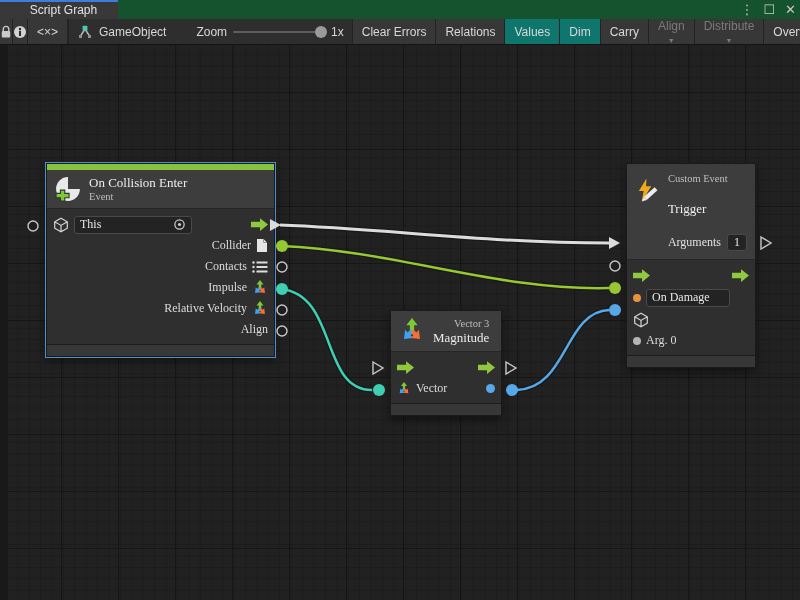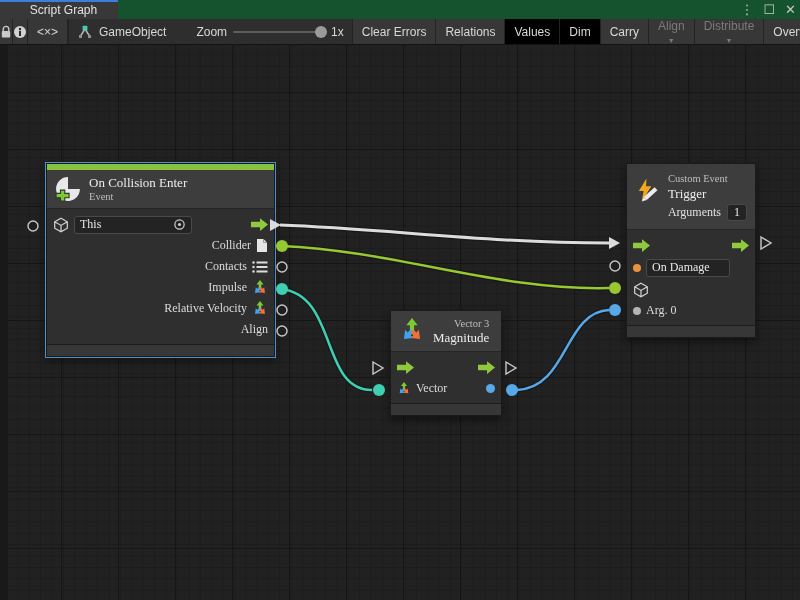--- a/index.html
+++ b/index.html
@@ -15,21 +15,21 @@
   .winbtns { position:absolute; right:4px; top:0; height:19px; display:flex; align-items:center; gap:10px;
     color:#C8C8C8; font-size:13px; }
   .winbtns span { cursor:default; }
 
   
   .toolbar { position:absolute; left:0; top:19px; width:800px; height:26px; background:#2E2E2E;
     border-bottom:1px solid #141414; display:flex; align-items:stretch; color:#D8D8D8; font-size:12px; }
   .tbtn { background:#373737; border-right:1px solid #232323; display:flex; align-items:center;
     justify-content:center; padding:0 9px; white-space:nowrap; gap:4px; }
   .tbtn.icon { width:29px; padding:0; }
-  .tbtn.pressed { background:#000000; }
+  .tbtn.pressed { background:#0f766e; }
   .tbtn.disabled { color:#7A7A7A;flex-direction:column; }
   .tb-gap { background:#2E2E2E; border-right:1px solid #232323; }
   .tb-flex { flex:0 0 auto; display:flex; align-items:center; gap:6px; padding:0 8px; }
   .zoom-track { position:relative; width:92px; height:2px; background:#5E5E5E; border-radius:1px; }
   .zoom-handle { position:absolute; right:-2px; top:-5px; width:12px; height:12px; border-radius:50%;
     background:#9A9A9A; }
   .drop-arrow { font-size:7px; color:inherit; }
 
   
   .canvas { position:absolute; left:8px; top:45px; width:800px; height:555px;
@@ -257,21 +257,21 @@
 
     <div class="node" style="left:618px; top:118px; width:130px;">
       <div class="nheader" style="padding:8px 8px; align-items:flex-start">
         <svg width="28" height="28" viewBox="0 0 26 26" style="margin-top:4px">
           <polygon points="12,1 4,14 9,14 7,25 17,9 11.5,9" fill="#F2A81D"></polygon>
           <g transform="rotate(-42 16 17)">
             <rect x="9" y="14.8" width="15" height="4.4" fill="#ECECEC"></rect>
             <polygon points="9,14.8 4,17 9,19.2" fill="#ECECEC"></polygon>
           </g>
         </svg>
-        <div class="hdr-col" style="gap:1px">
+        <div class="hdr-col" style="gap:16px">
           <div class="nt-sub">Custom Event</div>
           <div class="nt-main">Trigger</div>
           <div style="display:flex; align-items:center; margin-top:2px">
             <span style="font-size:12px; color:#E0E0E0">Arguments</span>
             <div class="argfield">1</div>
           </div>
         </div>
       </div>
       <div class="nbody">
         <div class="nrow">

